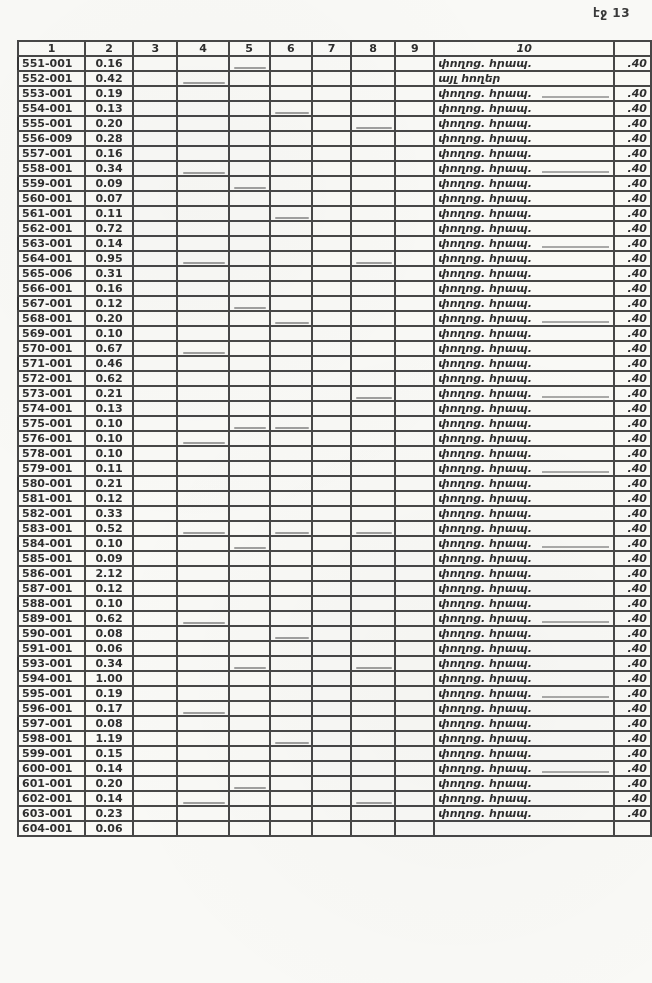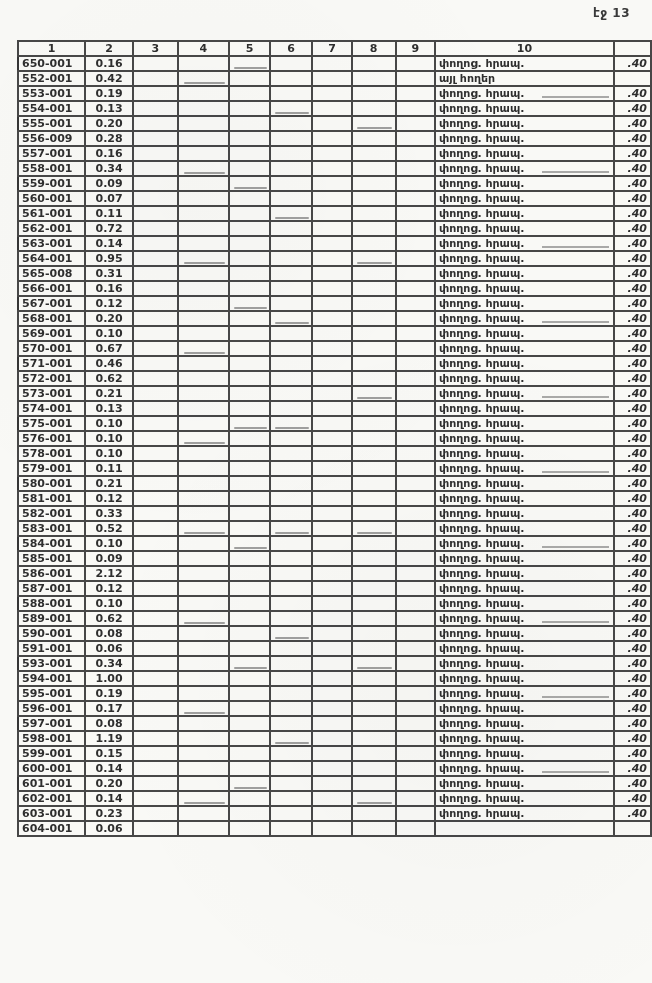--- a/index.html
+++ b/index.html
@@ -31,21 +31,21 @@
     font-size:11px;font-weight:600;color:#2e2e2e;
     overflow:hidden;white-space:nowrap;
     position:relative;
     line-height:13px;
   }
   table.doc th{font-weight:600;text-align:center;height:12px;}
   .c1{width:60px;text-align:left;}
   .c2{width:42px;text-align:center;}
   .c3{width:40px;} .c4{width:48px;} .c5{width:36px;} .c6{width:38px;}
   .c7{width:34px;} .c8{width:40px;} .c9{width:34px;}
-  .c10{width:182px;text-align:left;font-size:10.5px;}
+  .c10{width:182px;text-align:left;font-size:10.5px;font-style:italic;}
   td.cm, th.cm{
     border:none;background:transparent;width:30px;
     font-size:7px;color:#6d6d6d;font-style:italic;text-align:right;
     padding-left:8px;letter-spacing:0px;font-weight:600;
   }
   
   tbody tr:nth-child(6n+2) td:nth-child(4)::after,
   tbody tr:nth-child(7n+4) td:nth-child(6)::after,
   tbody tr:nth-child(9n+5) td:nth-child(8)::after,
   tbody tr:nth-child(8n+1) td:nth-child(5)::after{
@@ -76,21 +76,21 @@
           <th class="c6">6</th>
           <th class="c7">7</th>
           <th class="c8">8</th>
           <th class="c9">9</th>
           <th class="c10">10</th>
           <th class="cm"></th>
         </tr>
     </thead>
     <tbody id="tbody">
         <tr>
-    <td class="c1">650-001</td>
+    <td class="c1">551-001</td>
     <td class="c2">0.16</td>
     <td class="c3"></td>
     <td class="c4"></td>
     <td class="c5"></td>
     <td class="c6"></td>
     <td class="c7"></td>
     <td class="c8"></td>
     <td class="c9"></td>
     <td class="c10">փողոց. հրապ.</td>
     <td class="cm">.40</td>
@@ -258,21 +258,21 @@
     <td class="c4"></td>
     <td class="c5"></td>
     <td class="c6"></td>
     <td class="c7"></td>
     <td class="c8"></td>
     <td class="c9"></td>
     <td class="c10">փողոց. հրապ.</td>
     <td class="cm">.40</td>
   </tr>
         <tr>
-    <td class="c1">565-008</td>
+    <td class="c1">565-006</td>
     <td class="c2">0.31</td>
     <td class="c3"></td>
     <td class="c4"></td>
     <td class="c5"></td>
     <td class="c6"></td>
     <td class="c7"></td>
     <td class="c8"></td>
     <td class="c9"></td>
     <td class="c10">փողոց. հրապ.</td>
     <td class="cm">.40</td>

